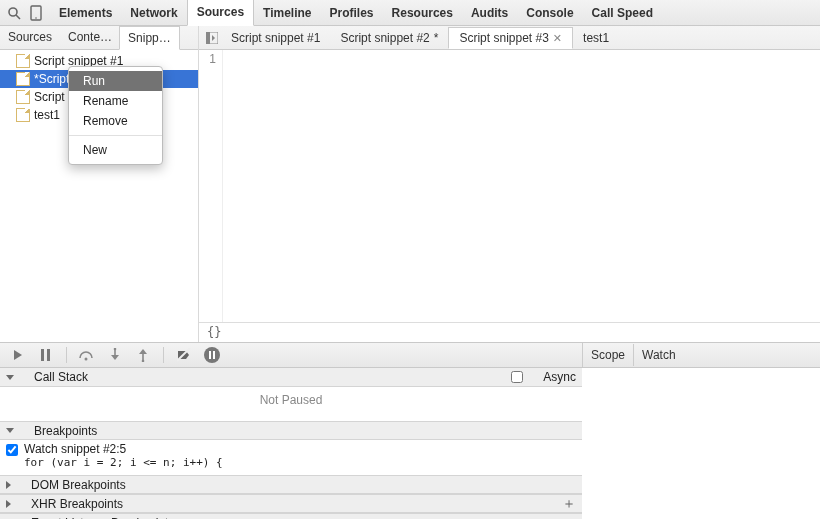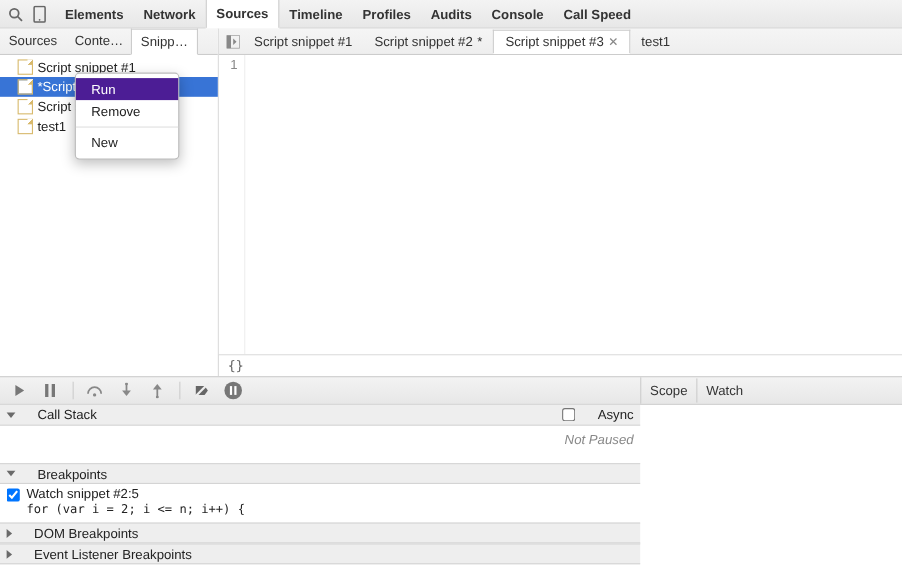--- a/index.html
+++ b/index.html
@@ -16,21 +16,21 @@
 .left-tabs { height: 24px; background: linear-gradient(#f5f5f5,#eee); border-bottom:1px solid #ccc; display:flex; }
 .left-tabs .ltab { padding: 4px 8px; color:#333; }
 .left-tabs .ltab.selected { background:#fff; border:1px solid #ccc; border-bottom:1px solid #fff; margin-bottom:-1px; margin-left:-1px; }
 .tree { flex:1; padding-top:2px; position:relative; }
 .tree-item { height:18px; display:flex; align-items:center; gap:4px; padding-left:16px; }
 .tree-item.selected { background:#3874d6; color:#fff; }
 .file-icon { width:14px; height:14px; display:inline-block; background: linear-gradient(#fff,#fff); border:1px solid #d8b96c; position:relative; }
 .file-icon::after { content:""; position:absolute; right:-1px; top:-1px; width:5px; height:5px; background:linear-gradient(135deg,#fff 50%,#d8b96c 50%); }
 .ctx-menu { position:absolute; left:68px; top:16px; width:95px; background:#fff; border:1px solid #bcbcbc; border-radius:4px; box-shadow: 0 4px 12px rgba(0,0,0,0.25); padding:4px 0; z-index:10; }
 .ctx-menu .mi { padding:3px 14px; }
-.ctx-menu .mi.hl { background:#4c1d95; color:#fff; }
+.ctx-menu .mi.hl { background:#737373; color:#fff; }
 .ctx-menu hr { border:none; border-top:1px solid #e0e0e0; margin:4px 0; }
 
 .right { flex:1; display:flex; flex-direction:column; }
 .file-tabs { height:24px; background: linear-gradient(#f5f5f5,#eee); border-bottom:1px solid #ccc; display:flex; align-items:center; padding-left:4px; gap:0; }
 .ft-icon { width:18px; height:18px; display:flex; align-items:center; justify-content:center; color:#888; }
 .ftab { padding: 3px 10px; display:flex; align-items:center; gap:4px; color:#333; }
 .ftab.active { background:#fff; border:1px solid #ccc; border-bottom:1px solid #fff; margin-bottom:-1px; }
 .ftab .close { color:#888; font-size:11px; }
 .editor { flex:1; display:flex; background:#fff; }
 .gutter { width:24px; text-align:right; padding:2px 6px 0 0; color:#888; border-right:1px solid #eee; }
@@ -47,21 +47,21 @@
 .dbg-right .rtab:first-child { border-right:1px solid #ccc; }
 
 .panels { border-top:0; width:582px; }
 .panel-hdr { height:19px; background:#eeeeee; border-bottom:1px solid #d4d4d4; display:flex; align-items:center; padding:0 6px; gap:20px; }
 .panel-hdr.tall { border-top:1px solid #d4d4d4;text-align:right; }
 .tw { display:inline-block; width:0; height:0; border-top:4px solid transparent; border-bottom:4px solid transparent; border-left:5px solid #6a6a6a; }
 .tw.open { border-left:4px solid transparent; border-right:4px solid transparent; border-top:5px solid #6a6a6a; border-bottom:none; }
 .panel-hdr .spacer { flex:1; }
 .panel-hdr .plus { color:#666; font-size:14px; }
 .panel-body { padding:2px 6px 6px 6px; }
-.not-paused { text-align:right; color:#888; font-style:italic; padding:4px 0 8px 0; }
+.not-paused { text-align:center; color:#888; padding:4px 0 8px 0; }
 .bp-row { display:flex; align-items:flex-start; gap:6px; }
 .bp-row input { margin-top:2px; }
 .bp-code { font-family: Menlo, monospace; font-size:11px; padding-left:18px; color:#222; }
 .chk { width:12px; height:12px; }
 </style>
 </head>
 <body>
 
 <div class="toolbar-top">
   <span class="icon">
@@ -75,20 +75,21 @@
         <rect x="1" y="1" width="10" height="14" rx="1" fill="none" stroke="#666" stroke-width="1.4"></rect>
         <circle cx="6" cy="13" r="0.8" fill="#666"></circle>
       </svg>
     </span>
   <div class="tabstrip">
     <div class="tab">Elements</div>
     <div class="tab">Network</div>
     <div class="tab selected">Sources</div>
     <div class="tab">Timeline</div>
     <div class="tab">Profiles</div>
+    <div class="tab">Resources</div>
     <div class="tab">Audits</div>
     <div class="tab">Console</div>
     <div class="tab">Call Speed</div>
   </div>
 </div>
 
 <div class="main">
   <div class="left">
     <div class="left-tabs">
       <div class="ltab">Sources</div>
@@ -108,20 +109,21 @@
           <span class="file-icon"></span>
           <span>Script snippet #3</span>
         </div>
       <div class="tree-item">
           <span class="file-icon"></span>
           <span>test1</span>
         </div>
 
       <div class="ctx-menu">
         <div class="mi hl">Run</div>
+        <div class="mi">Rename</div>
         <div class="mi">Remove</div>
         <hr>
         <div class="mi">New</div>
       </div>
     </div>
   </div>
 
   <div class="right">
     <div class="file-tabs">
       <span class="ft-icon">
@@ -231,15 +233,21 @@
     </div>
     <div class="bp-code">for (var i = 2; i &lt;= n; i++) {</div>
   </div>
 
   <div class="panel-hdr tall">
     <span class="tw"></span>
     <span>DOM Breakpoints</span>
   </div>
   <div class="panel-hdr tall">
     <span class="tw"></span>
+    <span>XHR Breakpoints</span>
+    <span class="spacer"></span>
+    <span class="plus">＋</span>
+  </div>
+  <div class="panel-hdr tall">
+    <span class="tw"></span>
     <span>Event Listener Breakpoints</span>
   </div>
 </div>
 
 </body></html>

